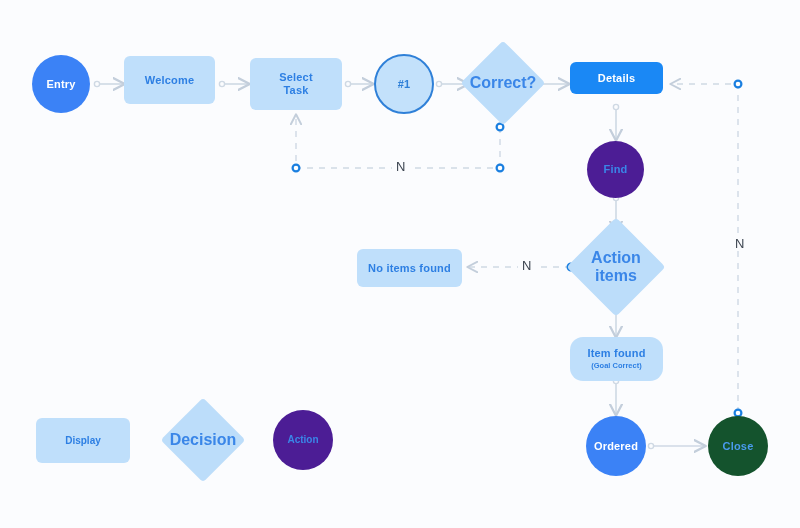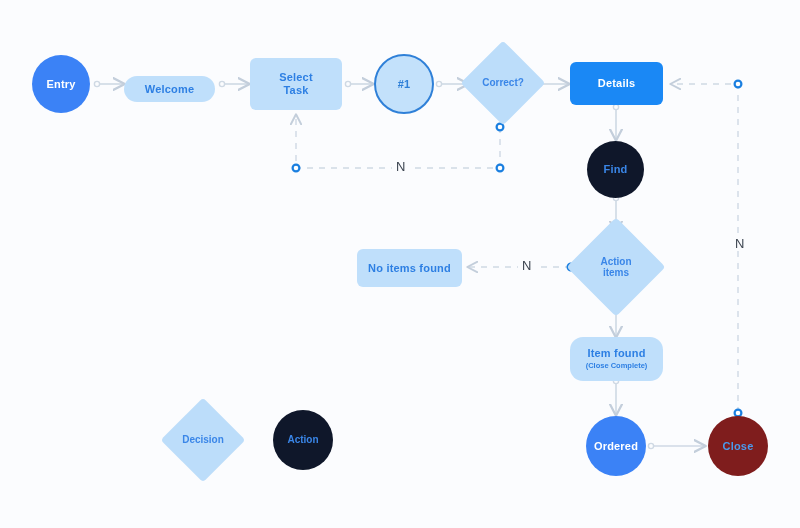--- a/index.html
+++ b/index.html
@@ -50,34 +50,34 @@
     border-radius: 6px;
     background: #bfdffb;
     color: #2d7fe3;
   }
   .rect.solid {
     background: #1a88f5;
     color: #ffffff;
   }
   .circle {
     border-radius: 50%;
-    background: #0f172a;
+    background: #4c1d95;
     color: #3a86e8;
   }
   .circle.solid {
     background: #3b82f6;
     color: #ffffff;
   }
   .circle.ringed {
     background: #c3e1fb;
     border: 2px solid #2f80d8;
     color: #2f80d8;
   }
   .circle.pale {
-    background: #7f1d1d;
+    background: #14532d;
     color: #4a9bee;
   }
   .diamond-wrap {
     position: absolute;
   }
   .diamond-shape {
     position: absolute;
     left: 0;
     top: 0;
     width: 100%;
@@ -90,21 +90,21 @@
     position: absolute;
     left: 0;
     top: 0;
     width: 100%;
     height: 100%;
     display: flex;
     align-items: center;
     justify-content: center;
     text-align: center;
     color: #3a86e8;
-    font-size: 10px;
+    font-size: 16px;
     font-weight: bold;
     line-height: 1.15;
   }
   .edge-label {
     position: absolute;
     font-size: 13px;
     color: #3c4450;
     font-family: "Liberation Sans", sans-serif;
     background: #fbfcfe;
     padding: 0 4px;
@@ -195,39 +195,39 @@
       <path d="M738,413 L738,84 L671,84" fill="none" stroke="#cfd9e4" stroke-width="1.4" stroke-dasharray="6 6" marker-end="url(#arrowDash)"></path>
       <circle cx="738" cy="84" r="3.4" fill="#ffffff" stroke="#1a7fe0" stroke-width="2.2"></circle>
       <circle cx="738" cy="413" r="3.4" fill="#ffffff" stroke="#1a7fe0" stroke-width="2.2"></circle>
     </g>
   </svg>
 
   <div class="node circle solid" style="left:32px; top:55px; width:58px; height:58px;">
     <span class="label">Entry</span>
   </div>
 
-  <div class="node rect" style="left:124px; top:76px; width:91px; height:26px;border-radius:13px;">
+  <div class="node rect" style="left:124px; top:56px; width:91px; height:48px;">
     <span class="label">Welcome</span>
   </div>
 
   <div class="node rect" style="left:250px; top:58px; width:92px; height:52px;text-align:right;">
     <span class="label">Select</span>
     <span class="label">Task</span>
   </div>
 
   <div class="node circle ringed" style="left:374px; top:54px; width:60px; height:60px;">
     <span class="label">#1</span>
   </div>
 
   <div class="diamond-wrap" style="left:473px; top:53px; width:60px; height:60px;">
     <div class="diamond-shape"></div>
     <div class="diamond-text">Correct?</div>
   </div>
 
-  <div class="node rect solid" style="left:570px; top:62px; width:93px; height:43px;">
+  <div class="node rect solid" style="left:570px; top:62px; width:93px; height:32px;">
     <span class="label">Details</span>
   </div>
 
   <div class="node circle" style="left:587px; top:141px; width:57px; height:57px;">
     <span class="label">Find</span>
   </div>
 
   <div class="diamond-wrap" style="left:581px; top:232px; width:70px; height:70px;">
     <div class="diamond-shape"></div>
     <div class="diamond-text">
@@ -237,37 +237,40 @@
       </div>
     </div>
   </div>
 
   <div class="node rect" style="left:357px; top:249px; width:105px; height:38px;justify-content:center;">
     <span class="label">No items found</span>
   </div>
 
   <div class="node rect" style="left:570px; top:337px; width:93px; height:44px;border-radius:13px;">
     <span class="label">Item found</span>
-    <span class="sublabel">(Close Complete)</span>
+    <span class="sublabel">(Goal Correct)</span>
   </div>
 
   <div class="node circle solid" style="left:586px; top:416px; width:60px; height:60px;">
     <span class="label">Ordered</span>
   </div>
 
   <div class="node circle pale" style="left:708px; top:416px; width:60px; height:60px;">
     <span class="label">Close</span>
   </div>
 
   <div class="edge-label" style="left:392px; top:159px;">N</div>
 
   <div class="edge-label" style="left:518px; top:258px;">N</div>
 
   <div class="edge-label" style="left:731px; top:236px;">N</div>
 
+  <div class="node rect" style="left:36px; top:418px; width:94px; height:45px;">
+    <span class="legend-label">Display</span>
+  </div>
 
   <div class="diamond-wrap" style="left:173px; top:410px; width:60px; height:60px;">
     <div class="diamond-shape"></div>
     <div class="diamond-text">Decision</div>
   </div>
 
   <div class="node circle" style="left:273px; top:410px; width:60px; height:60px;">
     <span class="legend-label">Action</span>
   </div>
 

